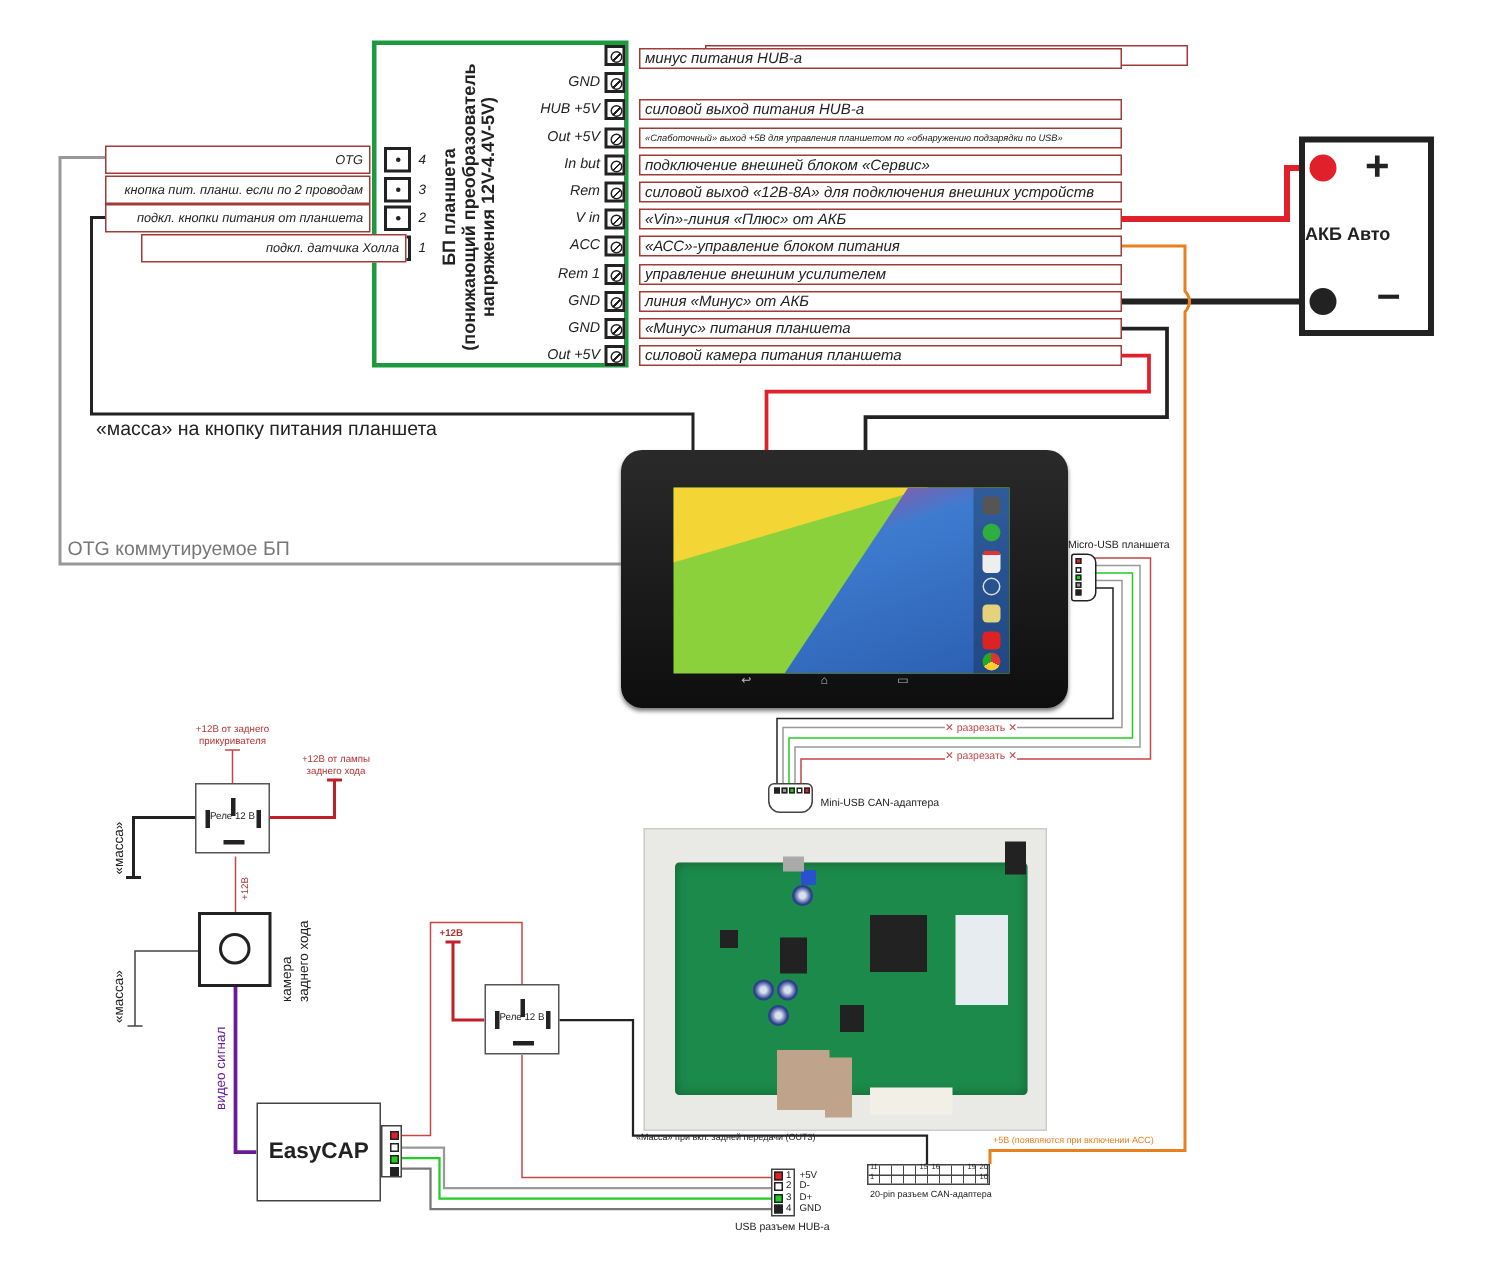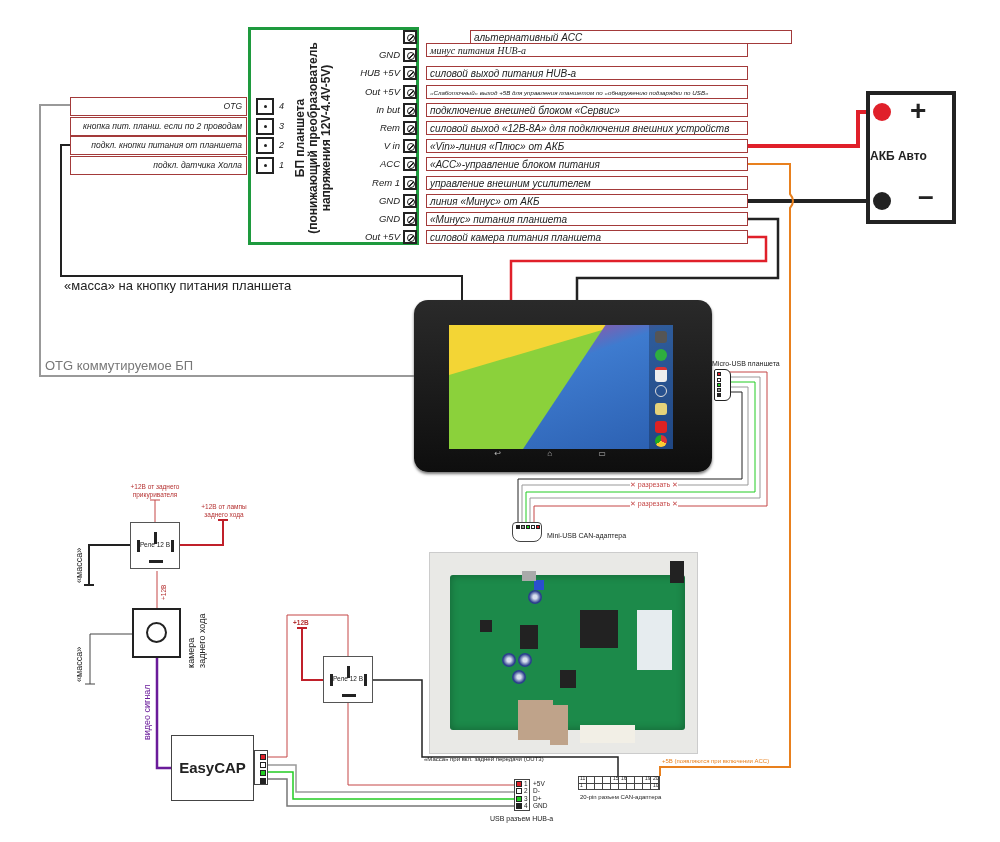--- a/index.html
+++ b/index.html
@@ -109,21 +109,21 @@
     <div>напряжения 12V-4.4V-5V)</div>
   </div>
 </div>
 
 <div id="terminals">
     <div class="term-label" style="top: 31px;"></div>
     <div class="screw" style="top: 30px;"></div>
     <div class="desc" style="top: 30px; margin-left: 44px;">альтернативный ACC</div>
     <div class="term-label" style="top: 49.2px;">GND</div>
     <div class="screw" style="top: 48.2px;"></div>
-    <div class="desc" style="top: 43px; font-family: Liberation Serif, serif;">минус питания HUB-а</div>
+    <div class="desc" style="top: 32px;">минус питания HUB-а</div>
     <div class="term-label" style="top: 67.4px; text-align: right;">HUB +5V</div>
     <div class="screw" style="top: 66.4px;"></div>
     <div class="desc" style="top: 66.4px;">силовой выход питания HUB-а</div>
     <div class="term-label" style="top: 85.6px;">Out +5V</div>
     <div class="screw" style="top: 84.6px;"></div>
     <div class="desc small" style="top: 84.6px;">«Слаботочный» выход +5В для управления планшетом по «обнаружению подзарядки по USB»</div>
     <div class="term-label" style="top: 103.8px;">In but</div>
     <div class="screw" style="top: 102.8px;"></div>
     <div class="desc" style="top: 102.8px;">подключение внешней блоком «Сервис»</div>
     <div class="term-label" style="top: 122px;">Rem</div>
@@ -153,21 +153,21 @@
     <div class="pin4-num" style="top: 101px;">4</div>
     <div class="left-desc" style="top: 97px;">OTG</div>
     <div class="pin4" style="top: 117.5px;"></div>
     <div class="pin4-num" style="top: 120.5px;">3</div>
     <div class="left-desc" style="top: 116.5px;">кнопка пит. планш. если по 2 проводам</div>
     <div class="pin4" style="top: 137px;"></div>
     <div class="pin4-num" style="top: 140px;">2</div>
     <div class="left-desc" style="top: 136px;">подкл. кнопки питания от планшета</div>
     <div class="pin4" style="top: 156.5px;"></div>
     <div class="pin4-num" style="top: 159.5px;">1</div>
-    <div class="left-desc" style="top: 155.5px;">подкл. датчика Холла</div>
+    <div class="left-desc" style="top: 155.5px; margin-left: 24px;">подкл. датчика Холла</div>
   </div>
 
 <div class="batt">
   <div class="batt-plus">+</div>
   <div class="batt-title">АКБ Авто</div>
   <div class="batt-minus">–</div>
 </div>
 <div class="term-dot" style="left:873px; top:103px; background:#e0202a;"></div>
 <div class="term-dot" style="left:873px; top:192px; background:#222;"></div>
 

